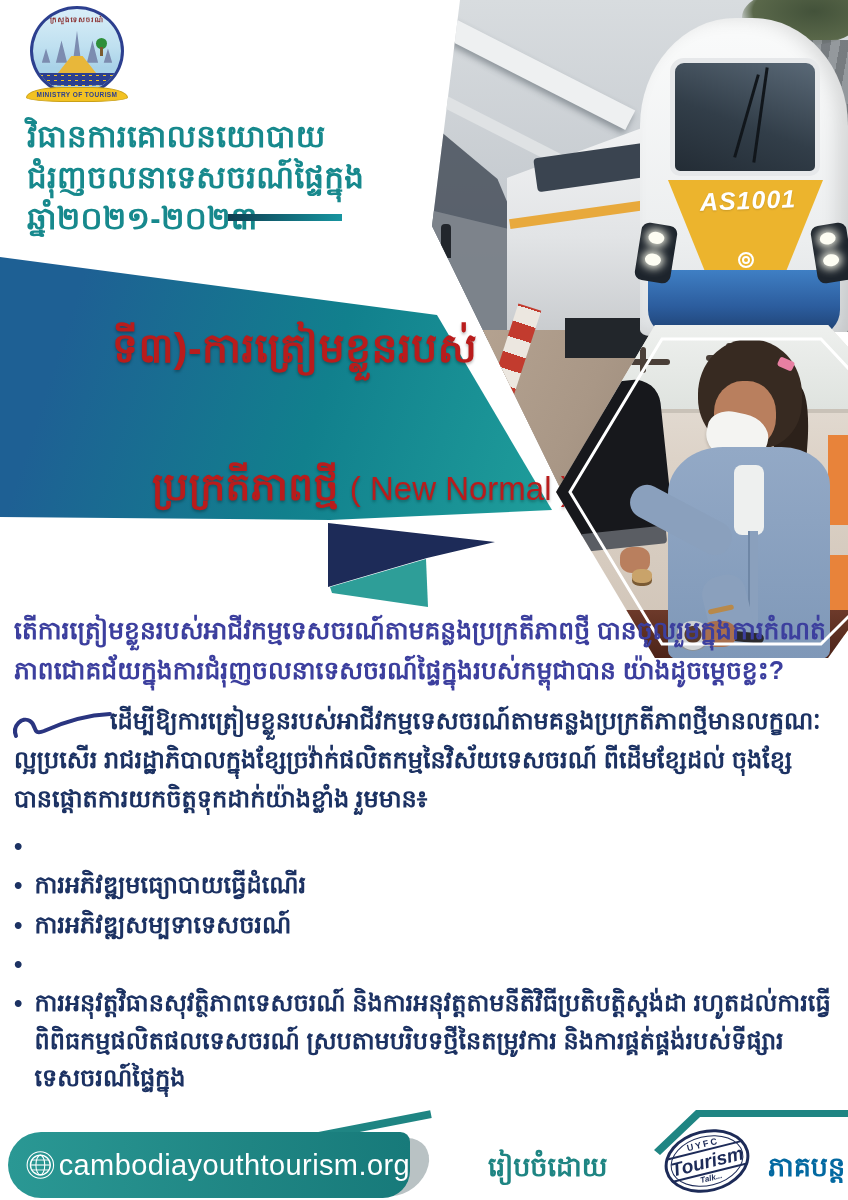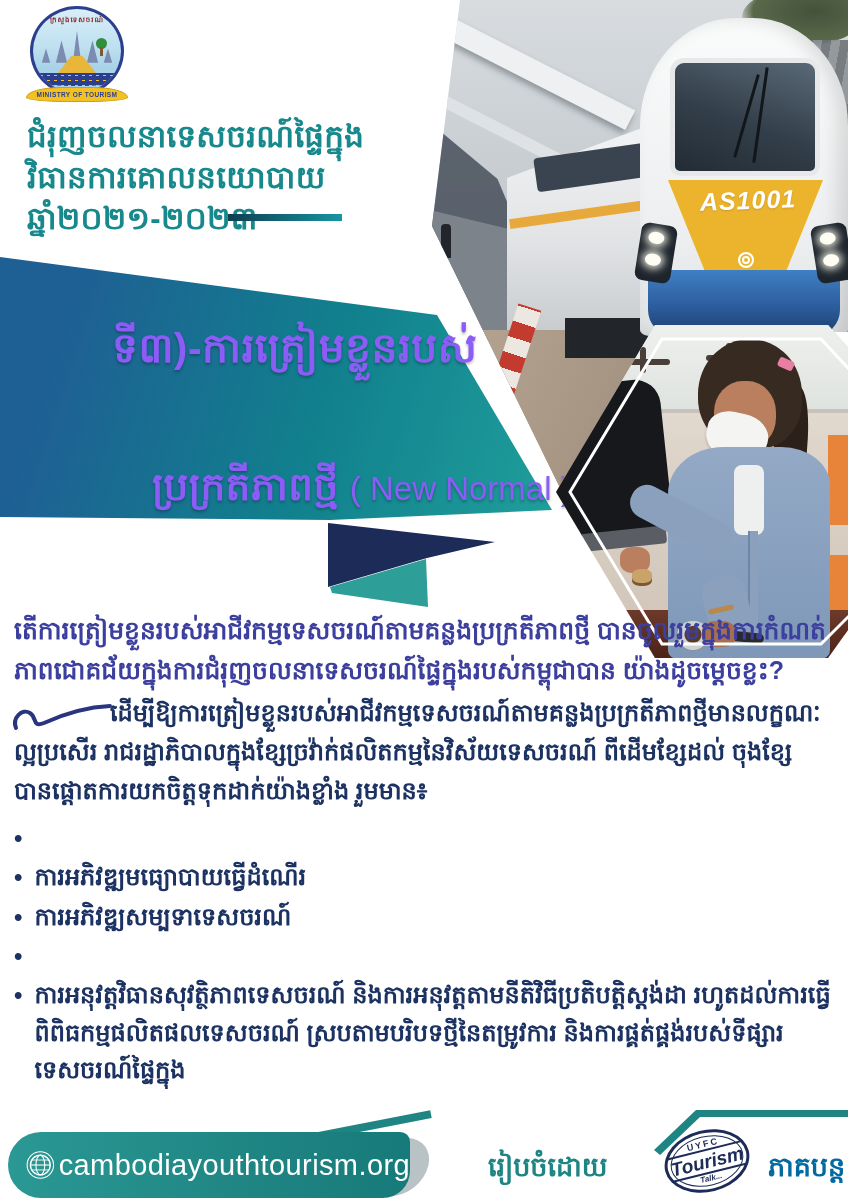--- a/index.html
+++ b/index.html
@@ -76,21 +76,21 @@
     clip-path:polygon(0 0,100% 0,58% 100%,0 100%);
     background-image:linear-gradient(115deg,#b9a795 0%,#a99786 50%,#8f7f70 100%); }
   .t-stripes { position:absolute; left:58px; top:300px; width:24px; height:290px; transform:rotate(18deg);
     background:repeating-linear-gradient(0deg,#c23b2e 0 16px,#ece7e0 16px 32px); }
   .t-under { position:absolute; left:150px; top:318px; width:283px; height:40px; background:#22262b; }
 
   
   .banner { position:absolute; left:0; top:0; width:848px; height:700px; pointer-events:none;
     clip-path:polygon(0 257px,437px 315px,552px 510px,330px 520px,0 517px);
     background:linear-gradient(108deg,#1e6094 0%,#1e6094 16%,#11808d 42%,#22a49e 72%,#2fb0a7 100%); }
-  .banner-text { position:absolute; color:#8b5cf6; font-weight:700; text-shadow:0 2px 3px rgba(0,0,0,.28); letter-spacing:.4px; }
+  .banner-text { position:absolute; color:#b91c1c; font-weight:700; text-shadow:0 2px 3px rgba(0,0,0,.28); letter-spacing:.4px; }
   .banner-line1 { left:112px; top:322px; font-size:41px; }
   .banner-line2 { left:148px; top:392px; font-size:39px; }
   .banner-line3 { left:152px; top:462px; font-size:39px; }
   .banner-latin { font-weight:400; font-size:33px; letter-spacing:0; }
   .fold-navy { position:absolute; left:0; top:0; width:848px; height:700px; pointer-events:none;
     clip-path:polygon(328px 523px,495px 542px,427px 558px,328px 587px); background:#1d2b58; }
   .fold-teal { position:absolute; left:0; top:0; width:848px; height:700px; pointer-events:none;
     clip-path:polygon(330px 587px,426px 559px,428px 607px,332px 593px); background:#2e9e98; }
 
   
@@ -120,21 +120,21 @@
   .b-arm-right { position:absolute; left:150px; top:250px; width:44px; height:70px; background:#8aa0bd; border-radius:18px; transform:rotate(-14deg); }
   .b-hand-right { position:absolute; left:146px; top:296px; width:34px; height:26px; background:#a86f4e; border-radius:40%; }
   .b-portafilter { position:absolute; left:120px; top:296px; width:34px; height:30px; border-radius:50%; background:radial-gradient(circle at 50% 45%, #5a3b28 0 8px, #cfd2d4 9px 15px, #8e9295 16px); }
   .b-pf-handle { position:absolute; left:150px; top:306px; width:58px; height:10px; background:#2a2a2e; border-radius:5px; transform:rotate(6deg); }
   .b-bracelet { position:absolute; left:152px; top:282px; width:26px; height:5px; background:#b8894a; border-radius:3px; transform:rotate(-12deg); }
   .hex-outline { position:absolute; left:556px; top:325px; width:292px; height:333px; pointer-events:none; }
 
   
   .body-text { position:absolute; left:14px; top:610px; width:824px; }
   .question { color:#3c3f9e; font-size:25px; font-weight:700; line-height:1.6; width:814px; }
-  .intro-wrap { position:relative; margin-top:4px; }
+  .intro-wrap { position:relative; margin-top:12px; }
   .swirl { position:absolute; left:-4px; top:4px; }
   .intro { color:#1c3263; font-size:24px; font-weight:600; line-height:1.62; text-indent:96px; }
   .bullets { margin-top:8px; }
   .bullet-row { display:flex; gap:12px; color:#1c3263; font-size:24px; font-weight:600; line-height:1.56; margin-top:2px; }
   .bullet-dot { flex:0 0 auto; }
 
   
   .flourish-right { position:absolute; left:648px; top:1104px; }
   .flourish-pill-top { position:absolute; left:318px; top:1121px; width:114px; height:8px; background:#1f8583; transform:rotate(-11deg); }
   .pill-shadow { position:absolute; left:388px; top:1138px; width:40px; height:58px; background:#b9c2c4;
@@ -170,22 +170,22 @@
       <div class="lb-arc-text">ក្រសួងទេសចរណ៍</div>
       <div class="lb-towers"></div>
       <div class="lb-road"></div>
       <div class="lb-water"></div>
       <div class="lb-tree"></div>
     </div>
     <div class="lb-ribbon">MINISTRY OF TOURISM</div>
   </div>
 
   <div class="heading">
+    <div>វិធានការគោលនយោបាយ</div>
     <div>ជំរុញចលនាទេសចរណ៍ផ្ទៃក្នុង</div>
-    <div>វិធានការគោលនយោបាយ</div>
     <div>ឆ្នាំ២០២១-២០២៣</div>
   </div>
   <div class="heading-dash"></div>
 
   <div class="train-photo">
     <div class="t-palm"></div>
     <div class="t-rails"></div>
     <div class="t-canopy1"></div>
     <div class="t-canopy2"></div>
     <div class="t-shade"></div>

